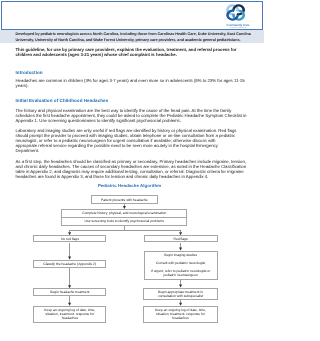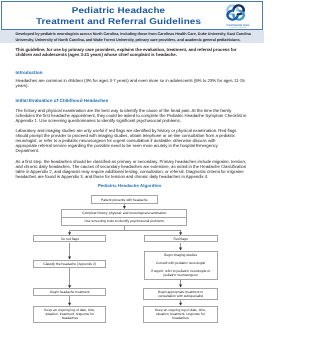--- a/index.html
+++ b/index.html
@@ -39,24 +39,20 @@
               color:#2272b9;font-weight:bold;font-size:4.3px;letter-spacing:.08px;}
   .box{position:absolute;border:0.55px solid #a6a6a6;background:#fff;box-sizing:border-box;
        display:flex;flex-direction:column;align-items:center;justify-content:center;
        text-align:center;font-size:3.35px;line-height:4.1px;color:#231f20;}
   svg.conn{position:absolute;left:0;top:0;width:264px;height:341px;}
 </style>
 </head>
 <body>
 
 <div class="header">
-  <div class="title">
-    <div>Pediatric Headache</div>
-    <div>Treatment and Referral Guidelines</div>
-  </div>
   <div class="logo">
     <svg class="mark" viewBox="8 12 104 96" preserveAspectRatio="none">
       <g fill="none" stroke-width="13" stroke-linecap="butt">
         <path d="M45.2 70.2 A25 25 0 1 1 68.6 53.7" stroke="#a4cbe6"></path>
         <path d="M49.8 45.2 A25 25 0 1 1 66.3 68.6" stroke="#16305e"></path>
         <path d="M74.8 49.8 A25 25 0 1 1 51.4 66.3" stroke="#3f9cc4"></path>
         <path d="M70.2 74.8 A25 25 0 1 1 53.7 51.4" stroke="#1d5ba6"></path>
       </g>
     </svg>
     <div class="lt">Community Care</div>

